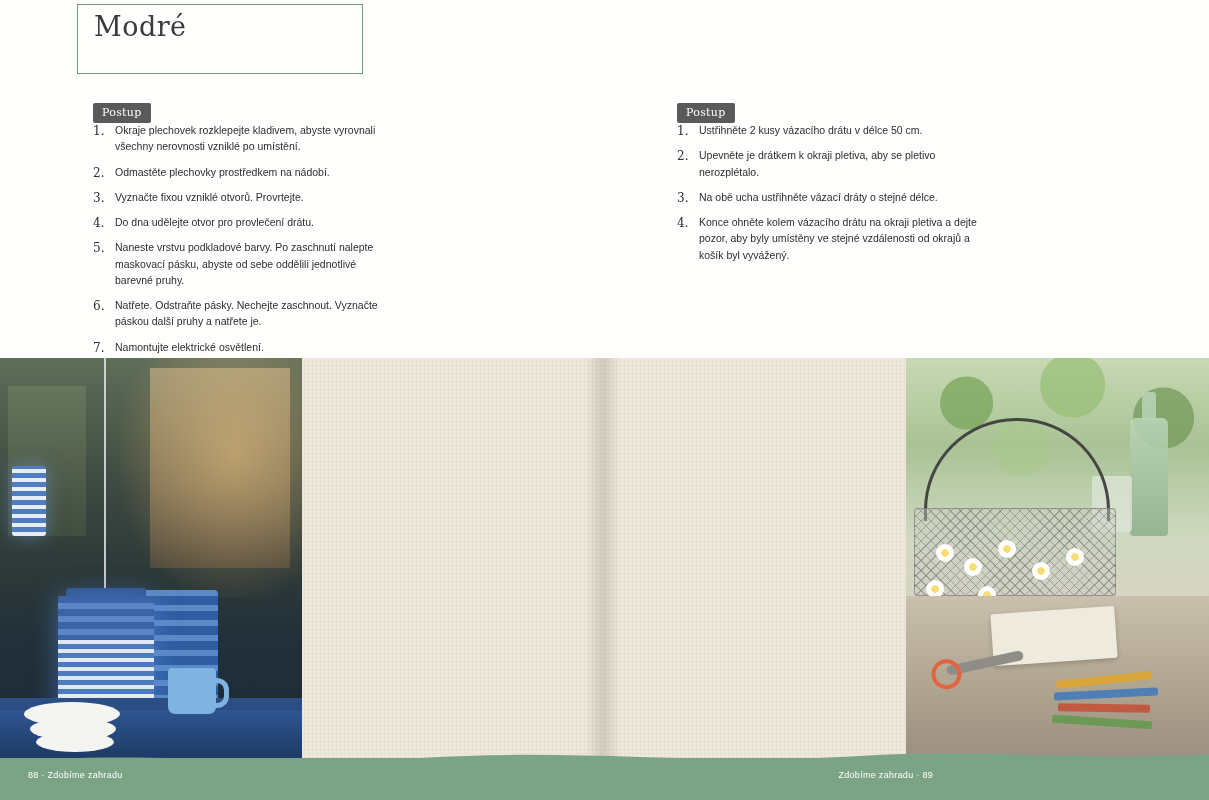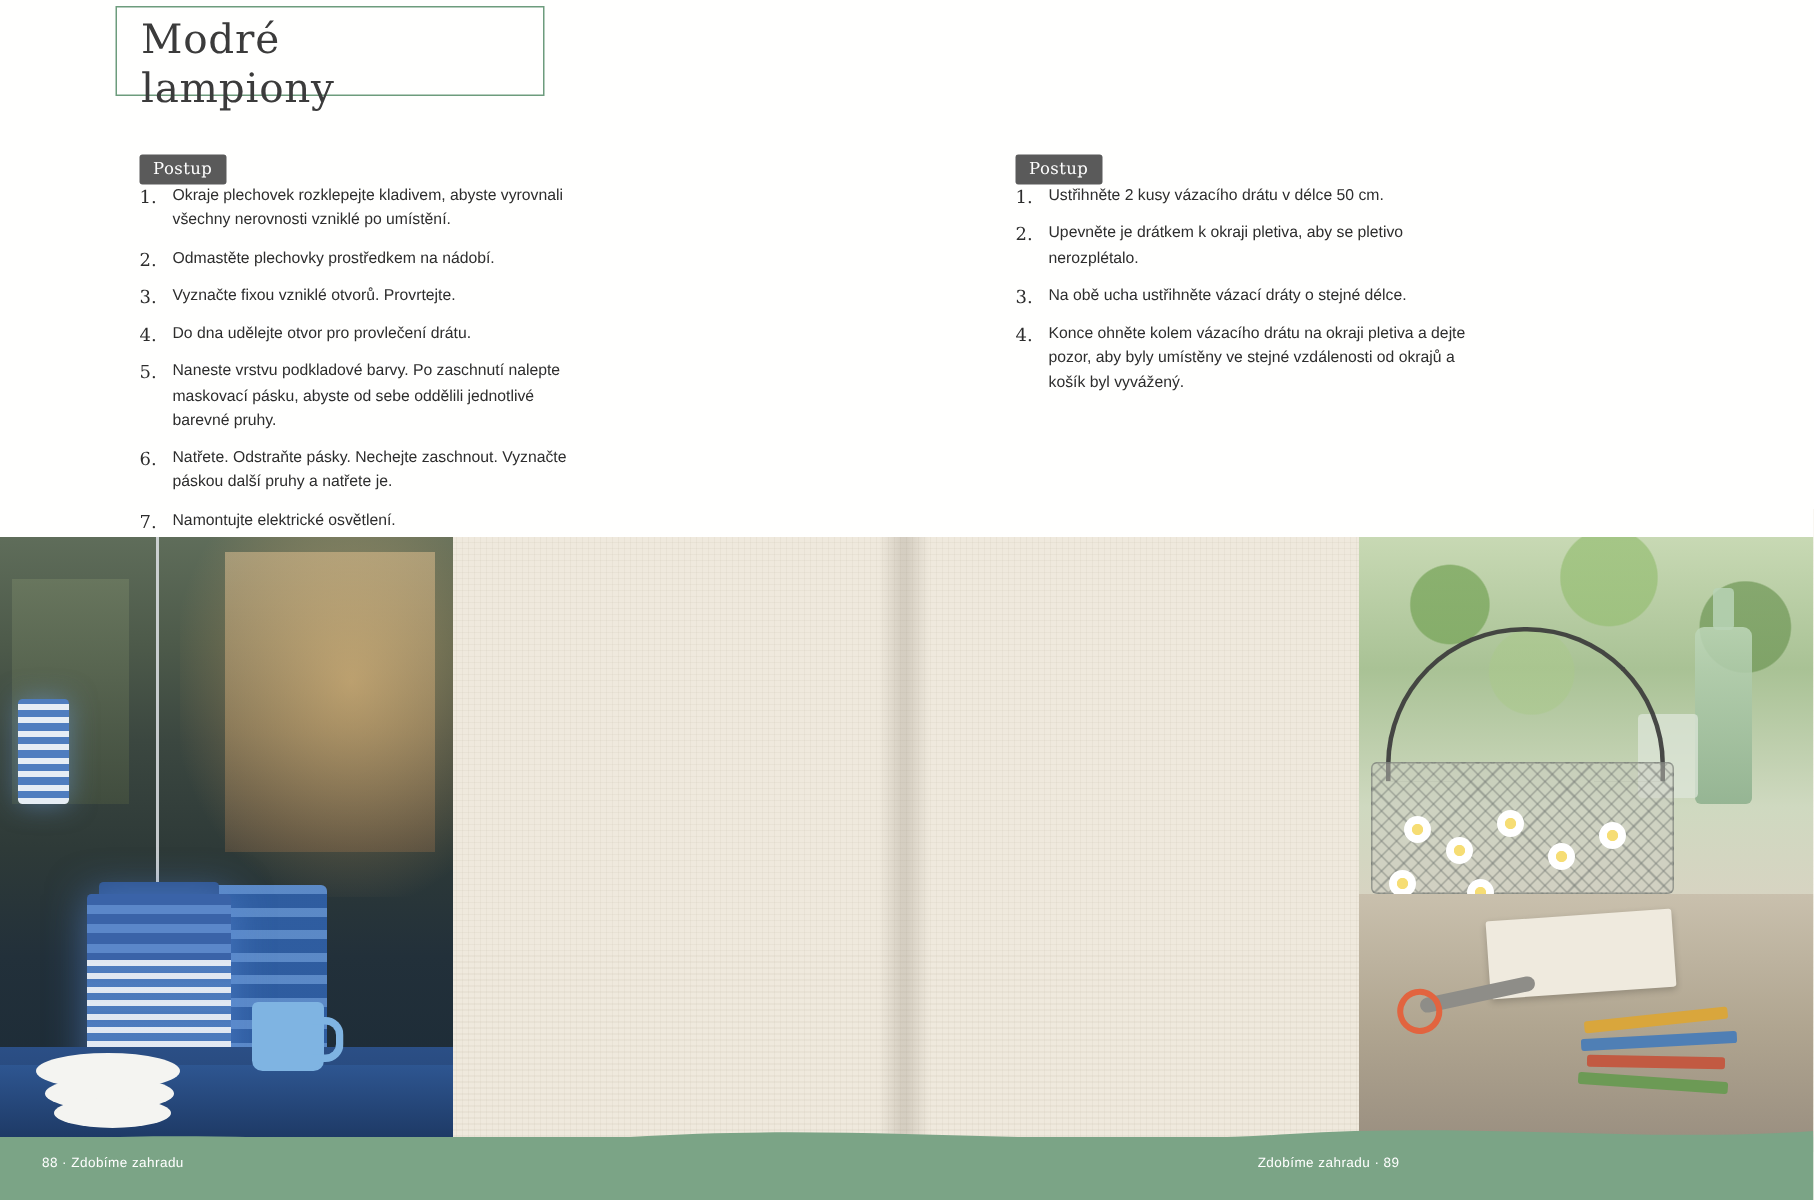--- a/index.html
+++ b/index.html
@@ -29,21 +29,21 @@
   }
   .title-box .title-line {
     font-family: "DejaVu Serif", serif;
     font-size: 27px;
     line-height: 1.22;
     color: #3b3b3b;
     letter-spacing: 0.5px;
     font-weight: normal;
     white-space: nowrap;
   }
-  #title-left  { left: 77px;  top: 4px;  width: 286px; height: 60px; }
+  #title-left  { left: 77px;  top: 4px;  width: 286px; height: 70px; }
   #title-right { left: 662px; top: 4px;  width: 286px; height: 74px; }
 
   
   .tag {
     position: absolute;
     background: #5a5a5a;
     color: #ffffff;
     font-family: "DejaVu Serif", serif;
     font-size: 11px;
     padding: 3px 9px 4px 9px;
@@ -298,21 +298,20 @@
     background: #1f1f1f;
   }
 </style>
 </head>
 <body>
 
 <div class="page">
 
   <div class="title-box" id="title-left">
     <div class="title-line">Modré</div>
-    <div class="title-line">lampiony</div>
   </div>
 
 
   <div class="tag" id="tag-postup-left">Postup</div>
   <div class="tag" id="tag-postup-right">Postup</div>
 
   <div class="steps" id="steps-left">
     <div class="step">
       <span class="num">1.</span>
       <span class="txt">Okraje plechovek rozklepejte kladivem, abyste vyrovnali všechny nerovnosti vzniklé po umístění.</span>

